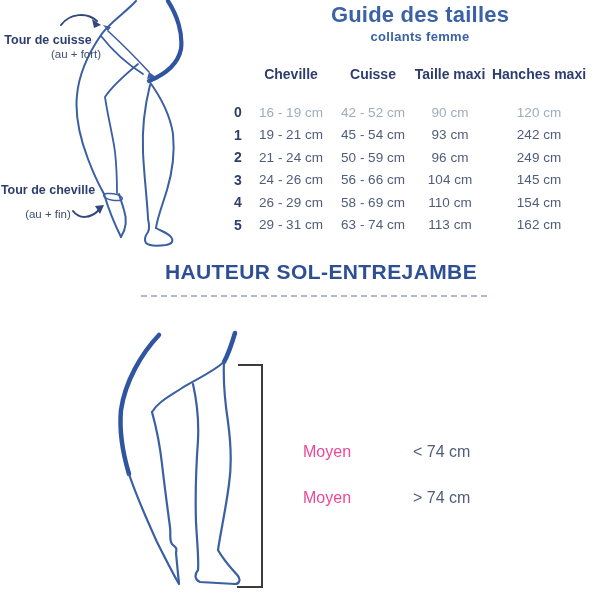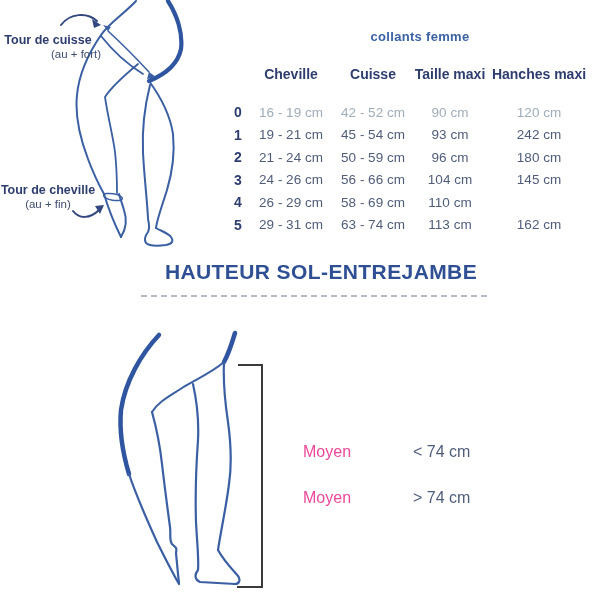--- a/index.html
+++ b/index.html
@@ -18,21 +18,21 @@
     left:320px;top:29px;width:200px;text-align:center;
     font-size:13px;font-weight:bold;color:#3a62a5;letter-spacing:.3px;
   }
 
   
   .ann{width:96px;text-align:center;color:#2e3d6f;font-size:12.5px;font-weight:bold;}
   .ann-note{width:96px;text-align:center;color:#3f4d70;font-size:11.5px;}
   .ann-thigh{left:0px;top:33px;}
   .ann-thigh-note{left:0px;top:48px;margin-left:28px;}
   .ann-ankle{left:0px;top:183px;}
-  .ann-ankle-note{left:0px;top:198px;}
+  .ann-ankle-note{left:0px;top:208px;}
 
   
   .size-table{left:226px;top:64px;width:366px;}
   .thead,.trow{display:grid;grid-template-columns:24px 82px 82px 72px 106px;align-items:center;}
   .thead{height:20px;margin-bottom:17px;}
   .hcell{font-size:14px;font-weight:bold;color:#2e3d6f;text-align:center;white-space:nowrap;}
   .trow{height:22.5px;}
   .cell{font-size:13.5px;color:#4f5d7b;text-align:center;white-space:nowrap;}
   .size-num{font-size:14px;font-weight:bold;color:#2e3d6f;text-align:center;}
   .trow.muted .cell{color:#9fadba;}
@@ -104,20 +104,21 @@
       <path d="M73,211 C79,219 90,219 99,210" fill="none"></path>
       <path d="M104,205 l-9,1 l5,8 z" stroke="none"></path>
     </g>
   </svg>
 
   <div class="abs ann ann-thigh">Tour de cuisse</div>
   <div class="abs ann-note ann-thigh-note">(au + fort)</div>
   <div class="abs ann ann-ankle">Tour de cheville</div>
   <div class="abs ann-note ann-ankle-note">(au + fin)</div>
 
+  <div class="abs title">Guide des tailles</div>
   <div class="abs subtitle">collants femme</div>
 
   <div class="abs size-table">
     <div class="thead">
       <div class="hcell"></div>
       <div class="hcell">Cheville</div>
       <div class="hcell">Cuisse</div>
       <div class="hcell">Taille maxi</div>
       <div class="hcell">Hanches maxi</div>
     </div>
@@ -134,34 +135,35 @@
           <div class="cell">19 - 21 cm</div>
           <div class="cell">45 - 54 cm</div>
           <div class="cell">93 cm</div>
           <div class="cell">242 cm</div>
         </div>
         <div class="trow">
           <div class="cell size-num">2</div>
           <div class="cell">21 - 24 cm</div>
           <div class="cell">50 - 59 cm</div>
           <div class="cell">96 cm</div>
-          <div class="cell">180 cm</div>
+          <div class="cell">249 cm</div>
         </div>
         <div class="trow">
           <div class="cell size-num">3</div>
           <div class="cell">24 - 26 cm</div>
           <div class="cell">56 - 66 cm</div>
           <div class="cell">104 cm</div>
           <div class="cell">145 cm</div>
         </div>
         <div class="trow">
           <div class="cell size-num">4</div>
           <div class="cell">26 - 29 cm</div>
           <div class="cell">58 - 69 cm</div>
           <div class="cell">110 cm</div>
+          <div class="cell">154 cm</div>
         </div>
         <div class="trow">
           <div class="cell size-num">5</div>
           <div class="cell">29 - 31 cm</div>
           <div class="cell">63 - 74 cm</div>
           <div class="cell">113 cm</div>
           <div class="cell">162 cm</div>
         </div>
       </div>
   </div>

